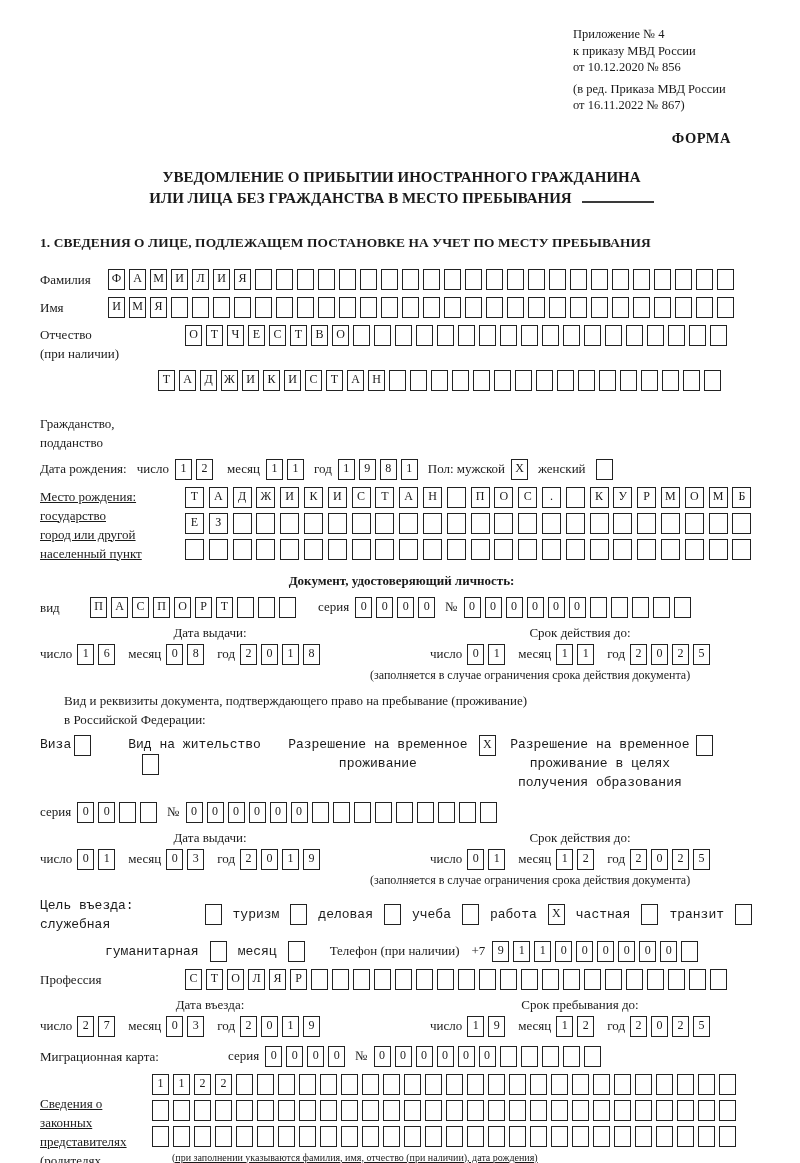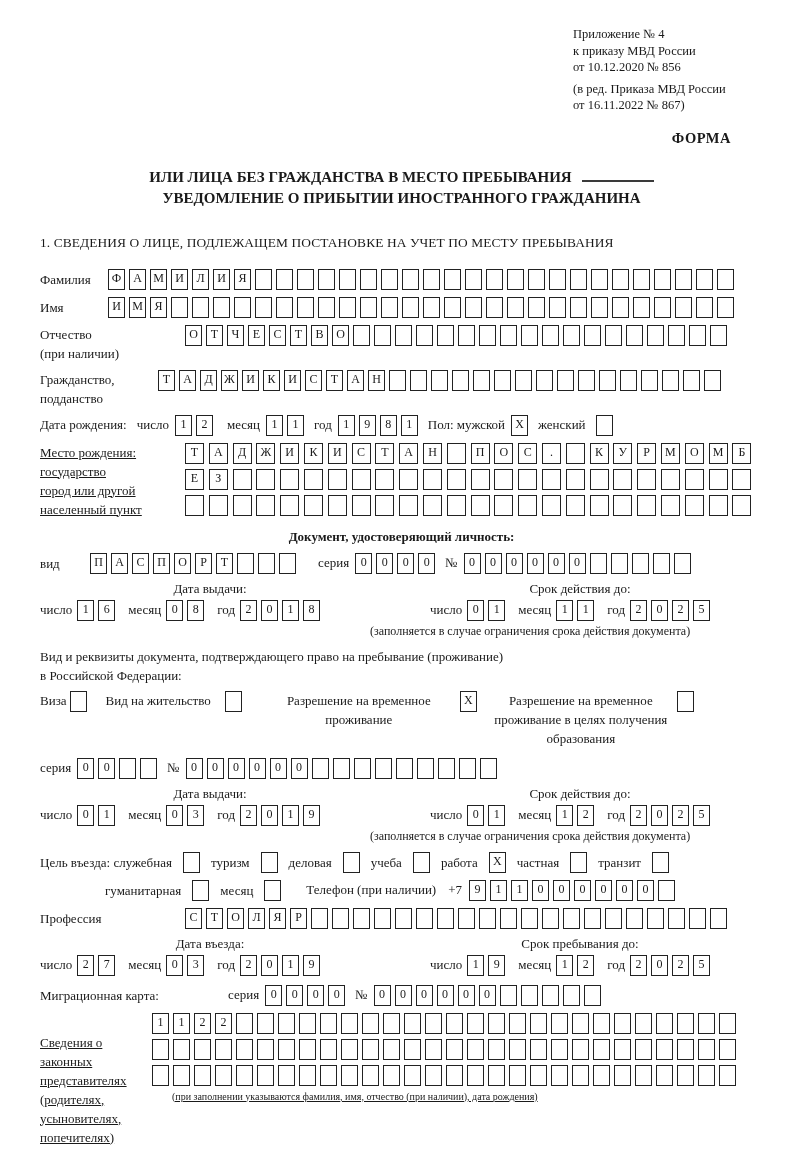--- a/index.html
+++ b/index.html
@@ -7,26 +7,26 @@
     width:800px;height:1163px;overflow:hidden;color:#1a1a1a;
     font-family:"Liberation Serif","DejaVu Serif",serif;font-size:13px;
   }
   .page{padding:26px 25px 10px 40px;box-sizing:border-box;width:788px;}
   
   .hdr-block{margin-left:auto;width:190px;font-size:12.5px;line-height:16.5px;}
   .hdr-sub{margin-top:5px;}
   .form-label{ text-align:right;padding-right:32px;font-weight:bold;font-size:14.5px;margin-top:16px;letter-spacing:.5px;}
   .title{ text-align:center;font-weight:bold;font-size:15px;line-height:21px;margin-top:20px;}
   .title-blank{display:inline-block;width:72px;border-bottom:2px solid #3a3a3a;height:12px;margin-left:10px;}
-  .sec-heading{font-weight:normal;font-size:13.4px;margin-top:26px;margin-bottom:18px;letter-spacing:.1px;}
+  .sec-heading{font-weight:bold;font-size:13.4px;margin-top:26px;margin-bottom:18px;letter-spacing:.1px;}
   
   .frow{display:flex;align-items:center;margin-bottom:7px;}
   .frow-top{align-items:flex-start;}
   .lblcol{flex:0 0 auto;line-height:19px;}
-  .w68{width:68px;} .w145{width:145px;} .w118{width:118px;} .w50{width:50px;} .w112{width:112px;margin-top:20px;} .w152{width:152px;}
+  .w68{width:68px;} .w145{width:145px;} .w118{width:118px;margin-top:44px;} .w50{width:50px;} .w112{width:112px;margin-top:20px;} .w152{width:152px;}
   .cells{white-space:nowrap;font-weight:normal;}
   .cell{
     box-sizing:border-box;display:inline-block;width:17px;height:21px;
     border:1.6px solid #222;margin-right:4px;text-align:center;
     font-size:12px;line-height:17px;vertical-align:middle;background:#fff;
   }
   .cells-wide .cell{width:19px;margin-right:4.8px;}
   .chk .cell{margin-right:0;}
   .mr6{margin-right:6px;} .mr10{margin-right:10px;} .ml8{margin-left:8px;} .ml14{margin-left:14px;}
   .doc-title{text-align:center;font-weight:bold;margin:4px 0 8px 0;}
@@ -35,25 +35,25 @@
   .dh-left{width:340px;text-align:center;}
   .dh-right{width:360px;text-align:center;margin-left:20px;}
   .dpair{display:flex;align-items:center;margin-bottom:3px;}
   .dgroup{display:flex;align-items:center;}
   .dgroup .lbl{margin-right:5px;}
   .dgroup .cells{margin-right:9px;}
   .dg-left{width:340px;}
   .dg-right{margin-left:50px;}
   .note-row{display:flex;margin-bottom:8px;}
   .note{margin-left:330px;font-size:12px;}
-  .intro{line-height:19px;margin-bottom:6px;}
+  .intro{line-height:19px;margin-bottom:6px;margin-left:24px;}
   
   .opt-row{display:flex;align-items:flex-start;margin-bottom:10px;}
   .opt{display:flex;align-items:flex-start;}
-  .opt .olbl{line-height:19px;}
+  .opt .olbl{line-height:19px;font-family:Liberation Mono, monospace;}
   .opt .c2{width:190px;text-align:center;}
   .opt .c3{width:180px;text-align:center;}
   .opt .chk{margin-left:6px;}
   
   .purpose .opt{align-items:center;margin-right:11px;}
   .purpose .olbl{margin-right:5px;}
   .indent65{margin-left:65px;}
   .phone{display:flex;align-items:center;}
   .phone .plbl{margin-right:12px;}
   .phone .pfx{margin-right:7px;}
@@ -72,22 +72,22 @@
     <div>Приложение № 4</div>
     <div>к приказу МВД России</div>
     <div>от 10.12.2020 № 856</div>
     <div class="hdr-sub">(в ред. Приказа МВД России</div>
     <div>от 16.11.2022 № 867)</div>
   </div>
 
   <div class="form-label">ФОРМА</div>
 
   <div class="title">
+    <div>УВЕДОМЛЕНИЕ О ПРИБЫТИИ ИНОСТРАННОГО ГРАЖДАНИНА</div>
     <div><span>ИЛИ ЛИЦА БЕЗ ГРАЖДАНСТВА В МЕСТО ПРЕБЫВАНИЯ</span><span class="title-blank"></span></div>
-    <div>УВЕДОМЛЕНИЕ О ПРИБЫТИИ ИНОСТРАННОГО ГРАЖДАНИНА</div>
   </div>
 
   <div class="sec-heading">1. СВЕДЕНИЯ О ЛИЦЕ, ПОДЛЕЖАЩЕМ ПОСТАНОВКЕ НА УЧЕТ ПО МЕСТУ ПРЕБЫВАНИЯ</div>
 
   <div class="frow">
     <span class="lblcol w68">Фамилия</span>
     <span class="cells"><span class="cell">Ф</span><span class="cell">А</span><span class="cell">М</span><span class="cell">И</span><span class="cell">Л</span><span class="cell">И</span><span class="cell">Я</span><span class="cell"></span><span class="cell"></span><span class="cell"></span><span class="cell"></span><span class="cell"></span><span class="cell"></span><span class="cell"></span><span class="cell"></span><span class="cell"></span><span class="cell"></span><span class="cell"></span><span class="cell"></span><span class="cell"></span><span class="cell"></span><span class="cell"></span><span class="cell"></span><span class="cell"></span><span class="cell"></span><span class="cell"></span><span class="cell"></span><span class="cell"></span><span class="cell"></span><span class="cell"></span></span>
   </div>
 
   <div class="frow">
@@ -179,21 +179,21 @@
   <div class="intro">
     <span>Вид и реквизиты документа, подтверждающего право на пребывание (проживание)</span><br>
     <span>в Российской Федерации:</span>
   </div>
 
   <div class="opt-row">
     <span class="opt">
       <span class="olbl">Виза</span>
       <span class="cells chk" style="margin-left:3px;"><span class="cell"></span></span>
     </span>
-    <span class="opt" style="margin-left:19px;">
+    <span class="opt" style="margin-left:37px;flex-direction:column;">
       <span class="olbl">Вид на жительство</span>
       <span class="cells chk" style="margin-left:14px;"><span class="cell"></span></span>
     </span>
     <span class="opt" style="margin-left:22px;">
       <span class="olbl c2">Разрешение на временное проживание</span>
       <span class="cells chk"><span class="cell">X</span></span>
     </span>
     <span class="opt" style="margin-left:14px;">
       <span class="olbl c3">Разрешение на временное проживание в целях получения образования</span>
       <span class="cells chk"><span class="cell"></span></span>

